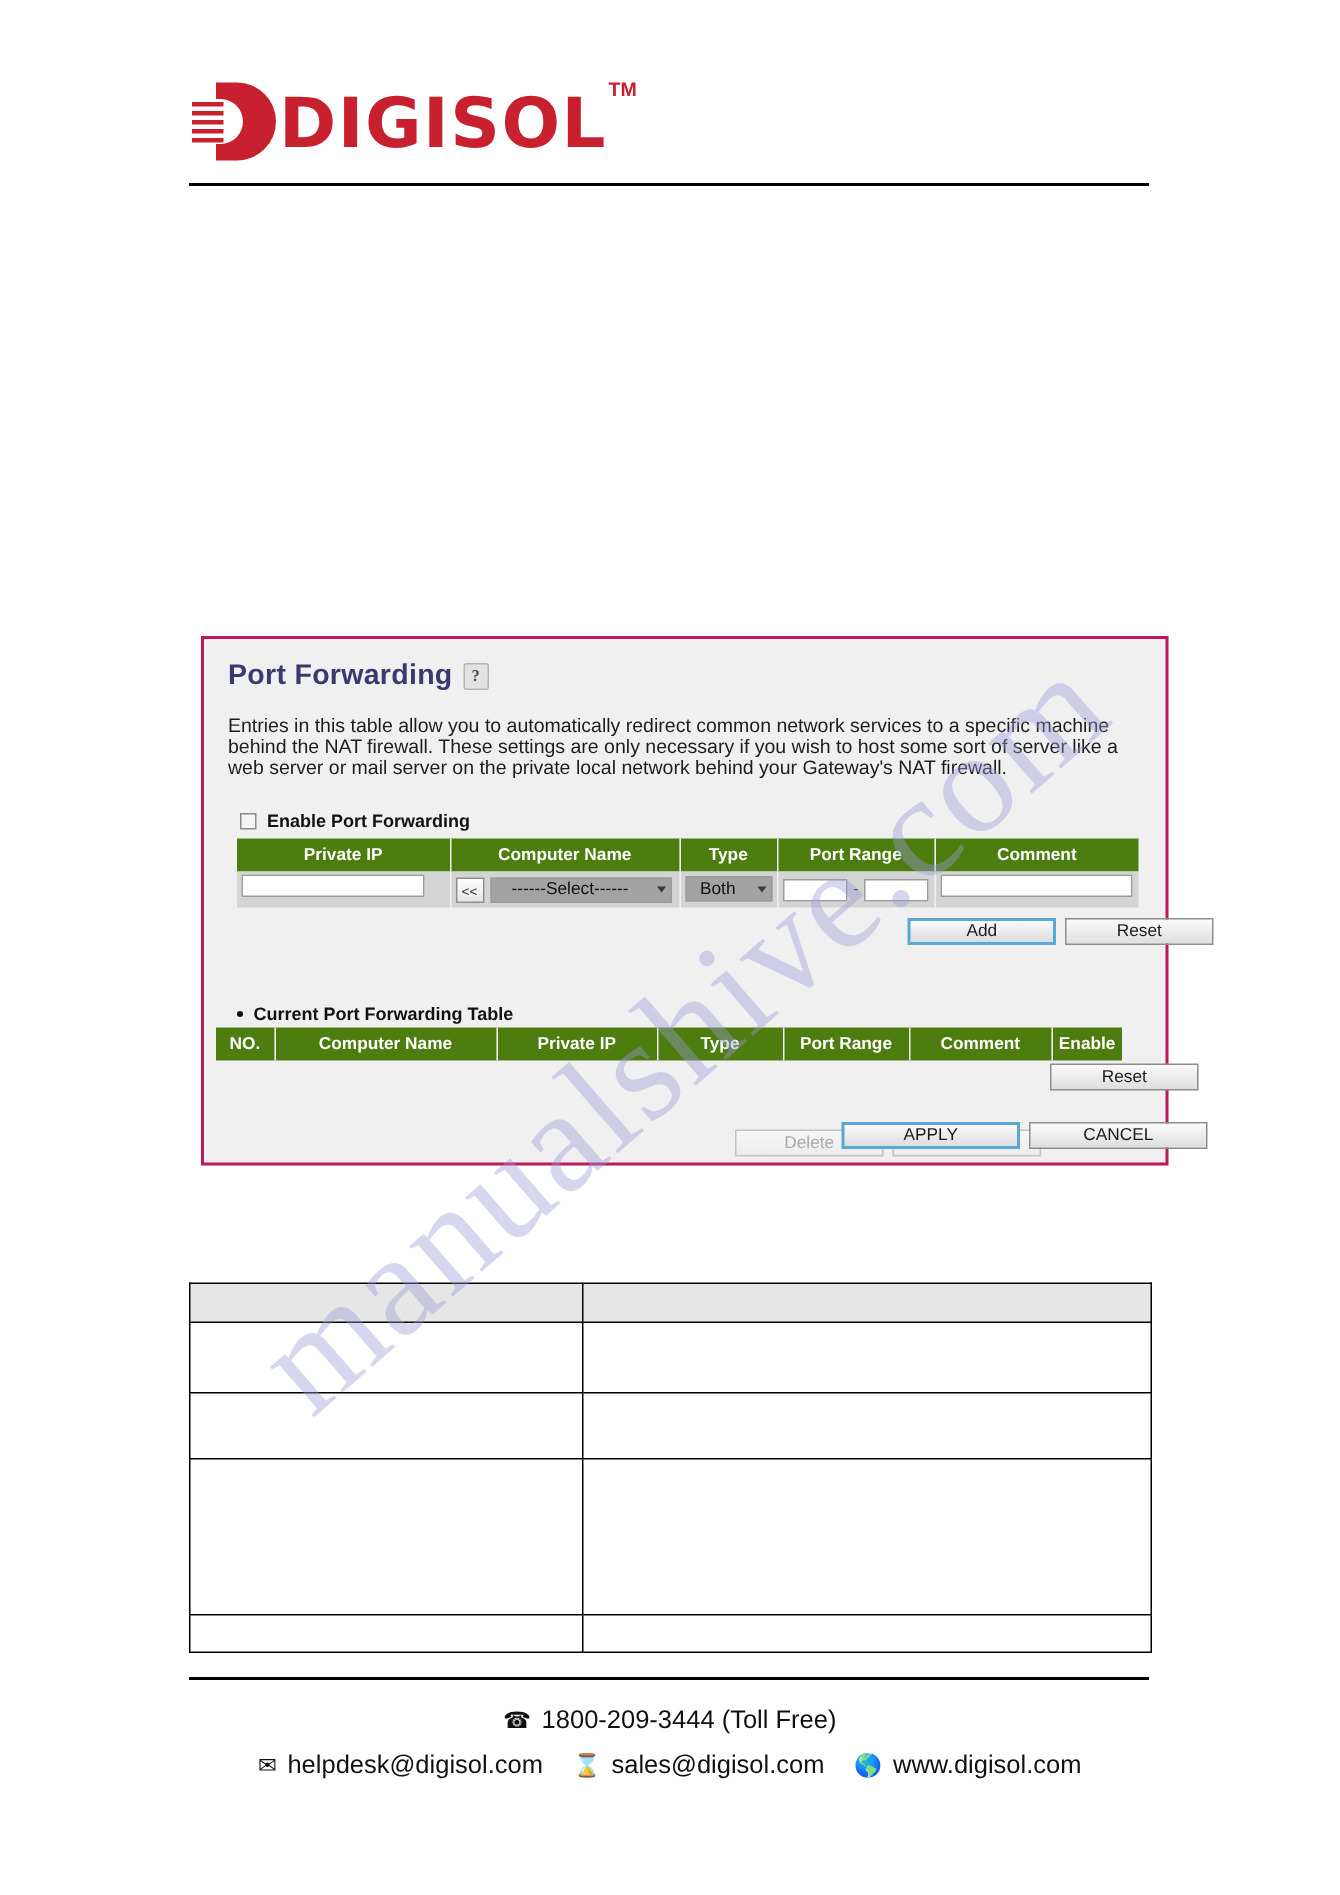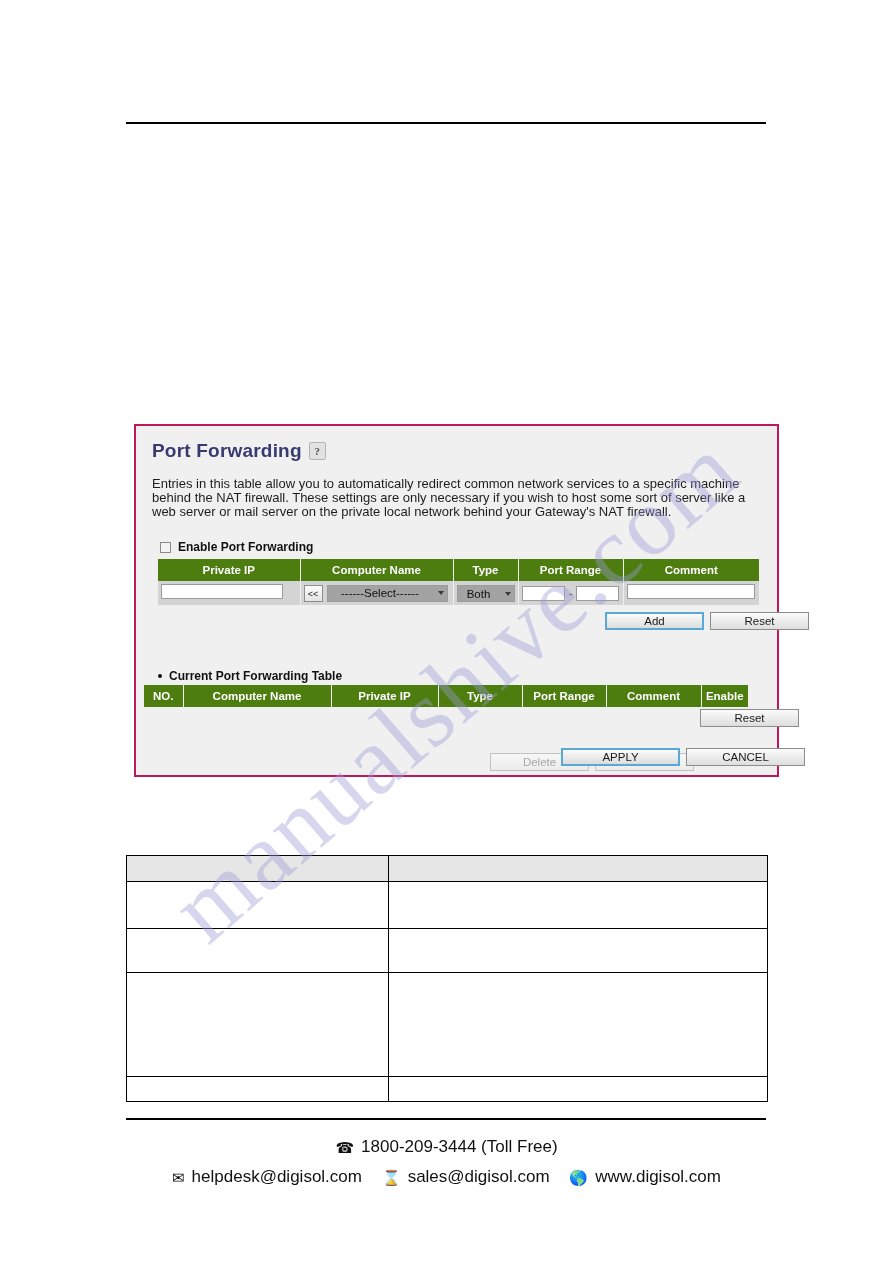--- a/index.html
+++ b/index.html
@@ -390,20 +390,34 @@
 </style>
 </head>
 <body>
 
 <div id="watermark">
   <div class="wm-text">manualshive.com</div>
 </div>
 
 <div class="page">
 
+  <div class="brand">
+    <span class="logo-mark">
+      <span class="logo-d"></span>
+      <span class="logo-bars">
+          <i></i>
+          <i></i>
+          <i></i>
+          <i></i>
+          <i></i>
+        </span>
+    </span>
+    <span class="logo-word">DIGISOL</span>
+    <span class="logo-tm">TM</span>
+  </div>
   <div class="header-rule"></div>
 
   <div class="panel">
 
     <div class="panel-title">
       <span>Port Forwarding</span>
       <span class="help-badge">?</span>
     </div>
 
     <div class="panel-desc">Entries in this table allow you to automatically redirect common network services to a specific machine behind the NAT firewall. These settings are only necessary if you wish to host some sort of server like a web server or mail server on the private local network behind your Gateway's NAT firewall.</div>

